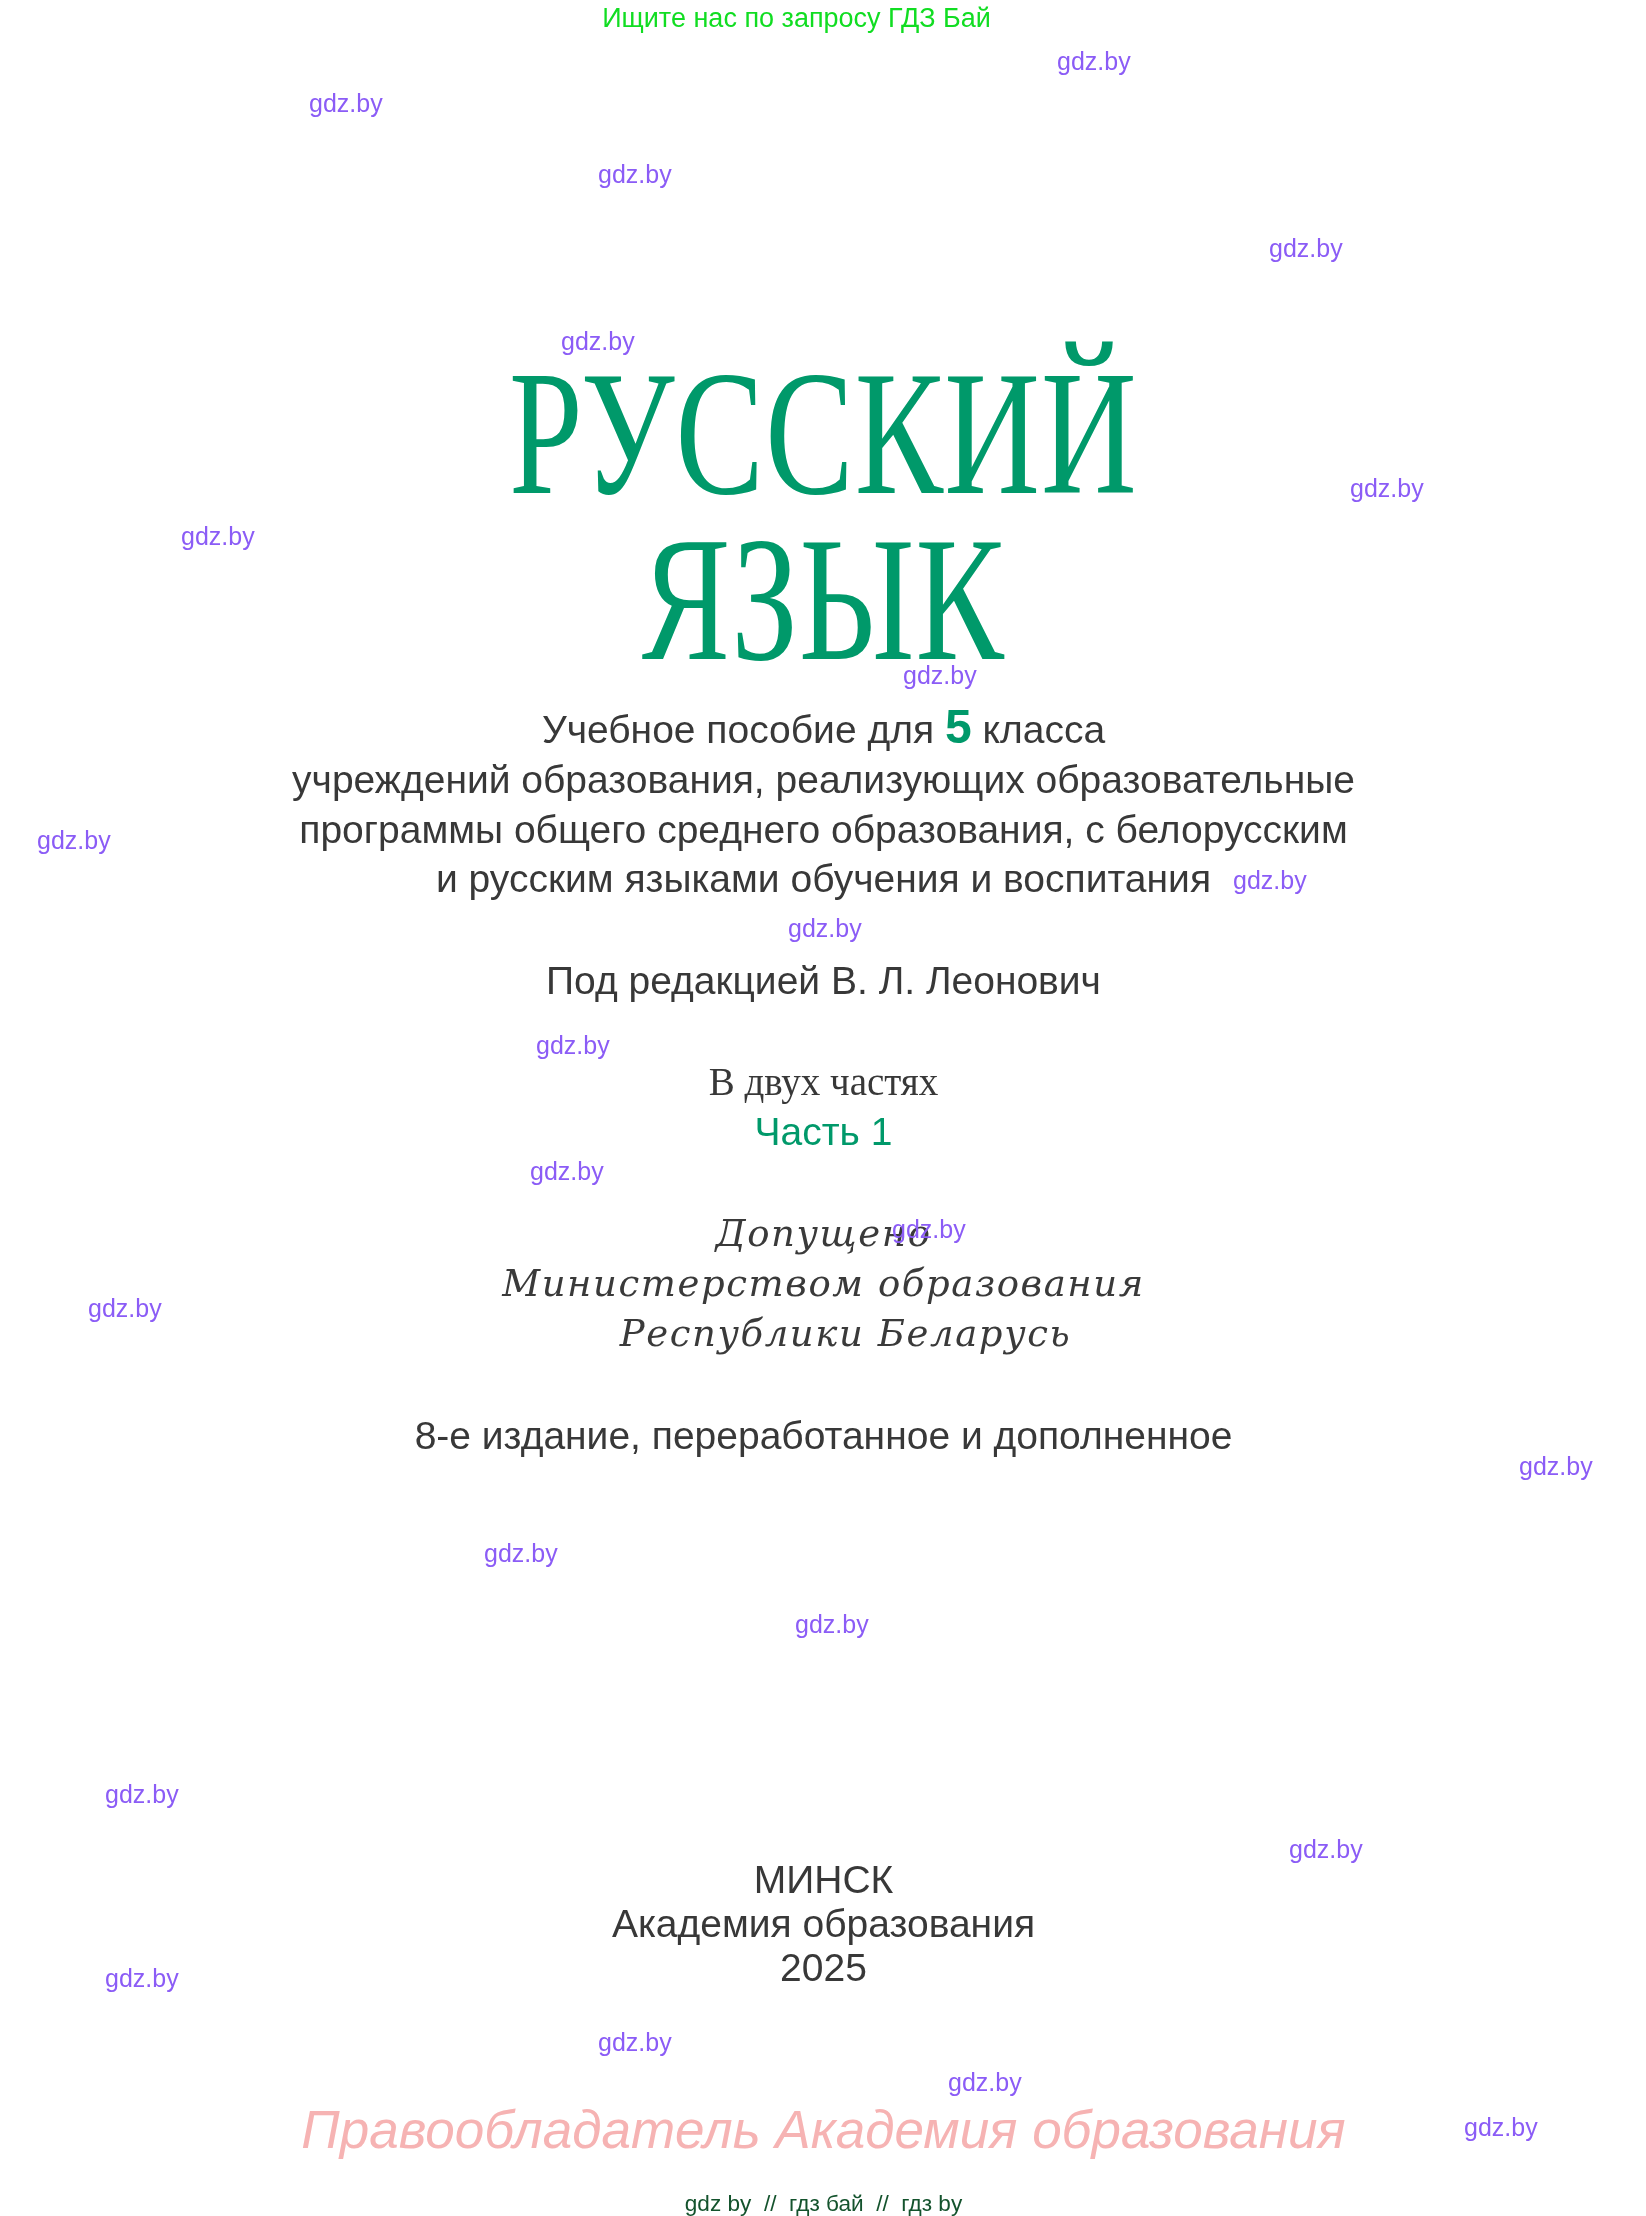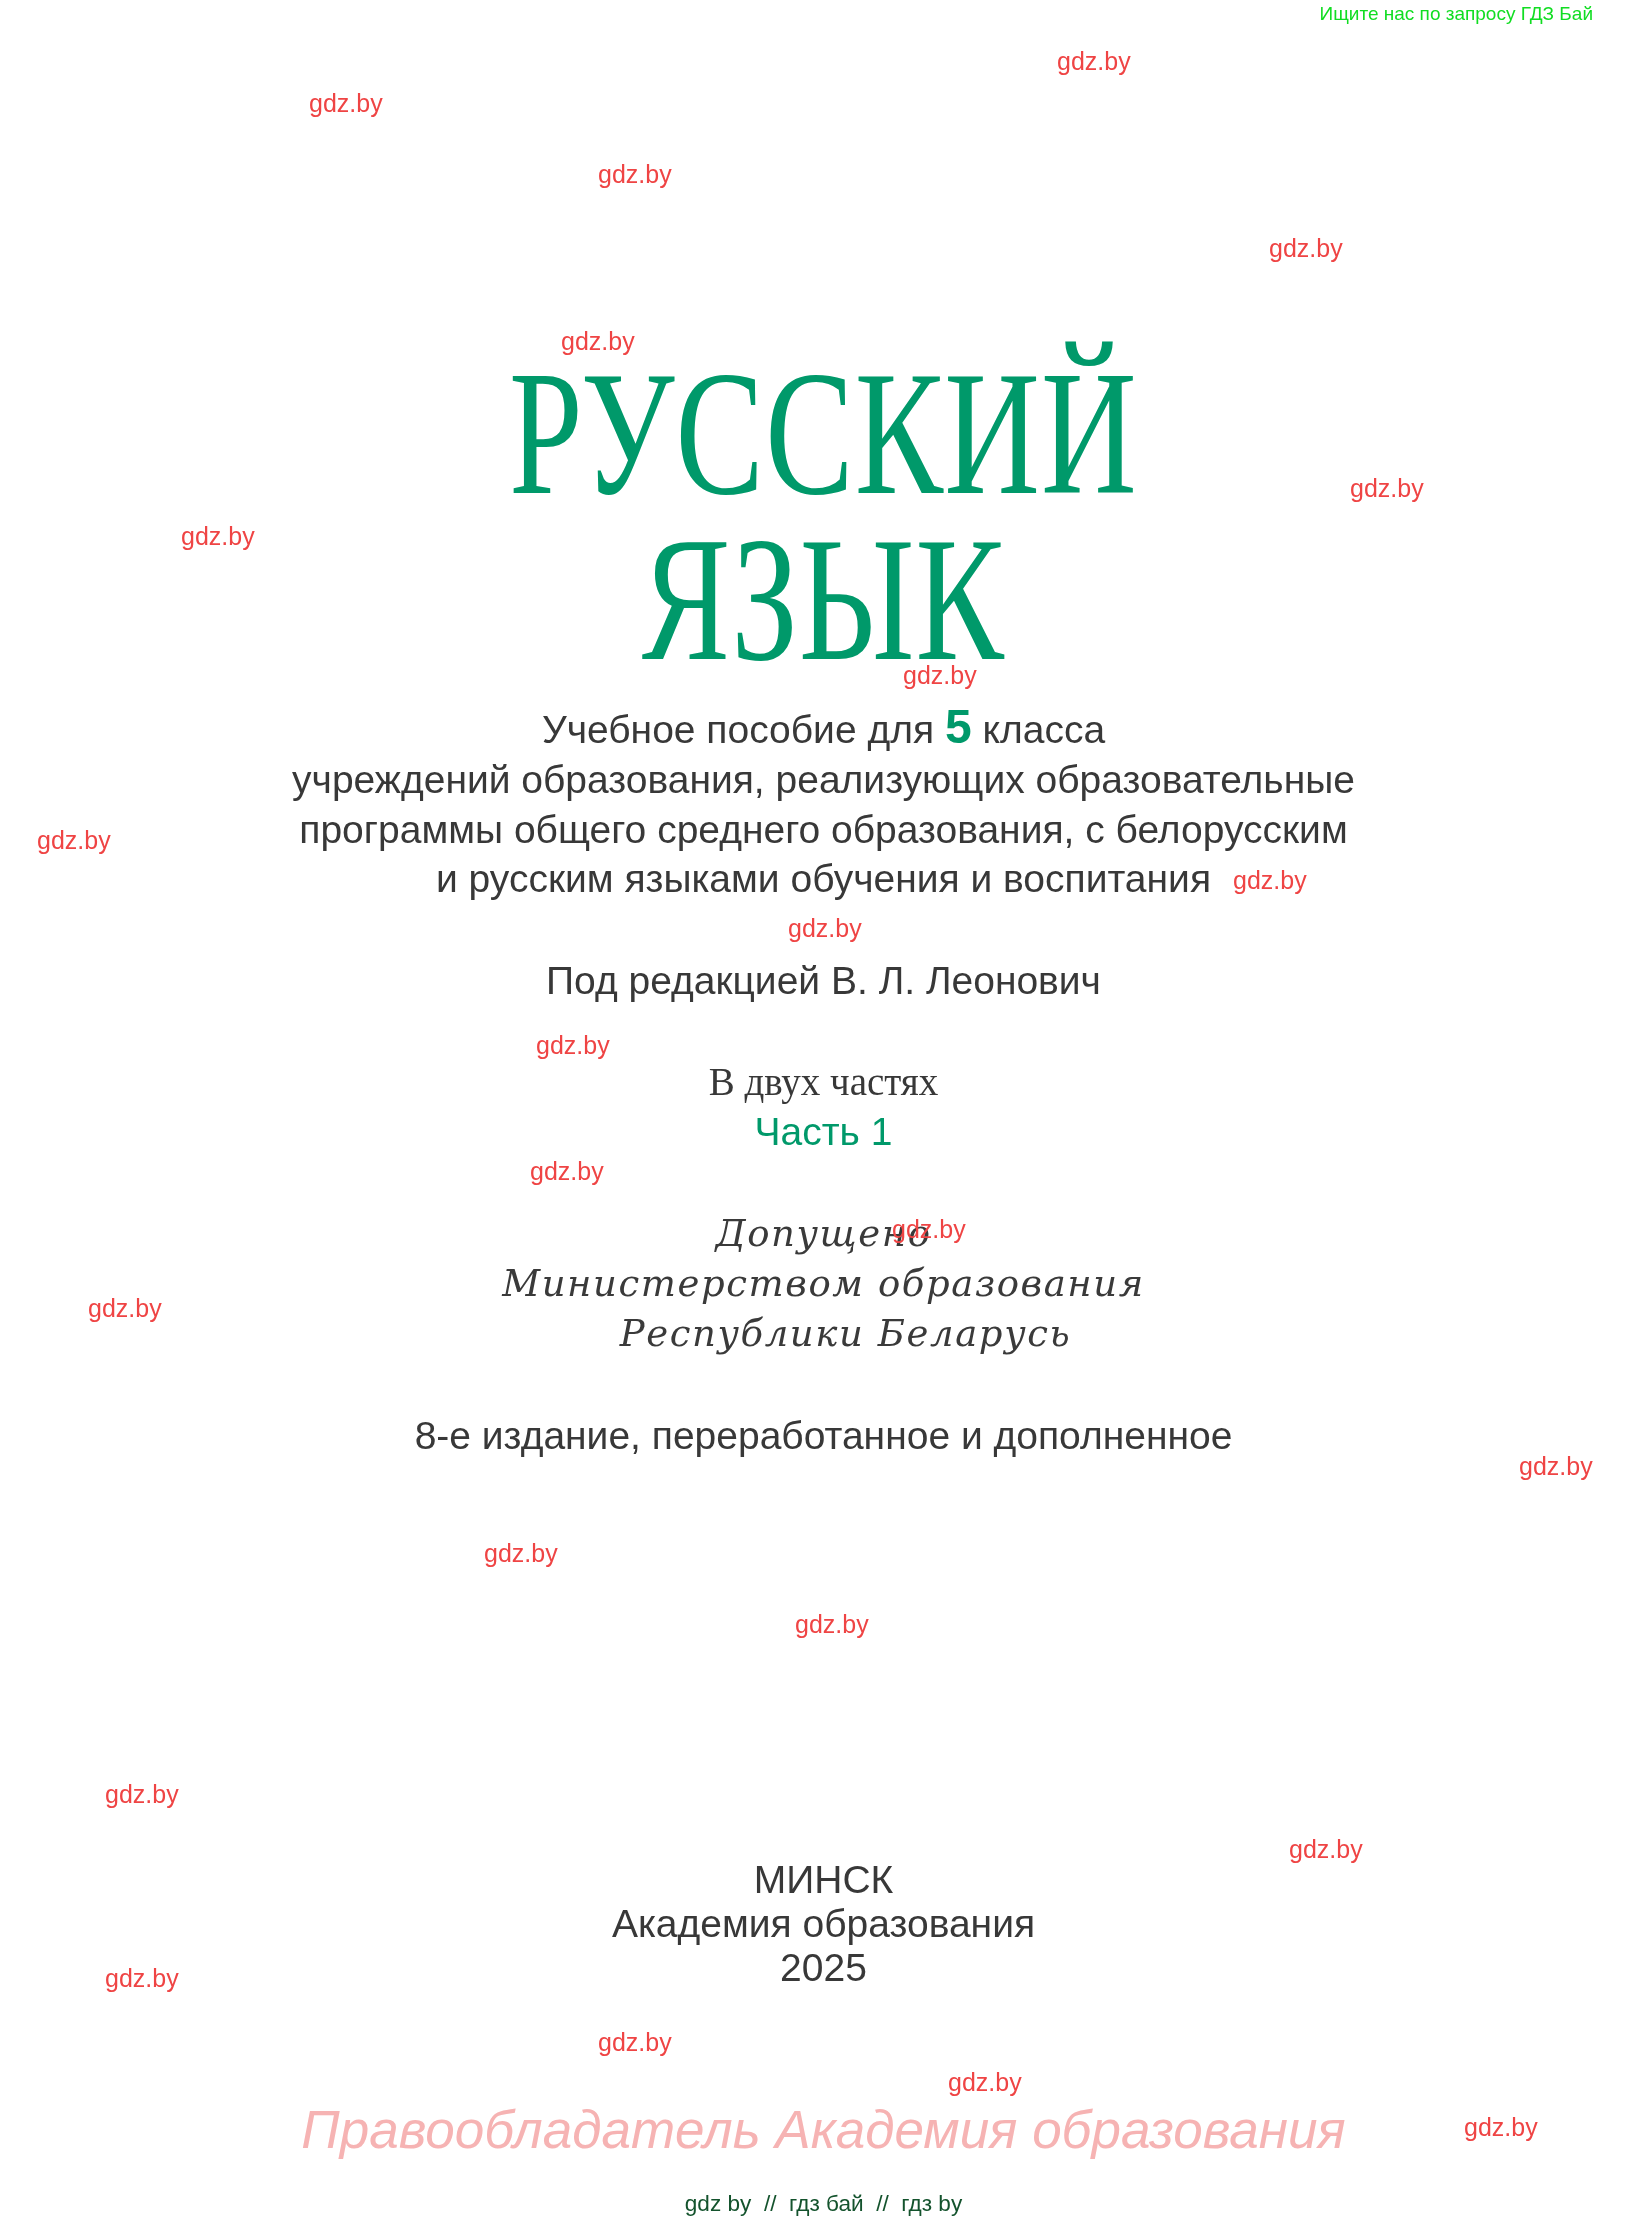--- a/index.html
+++ b/index.html
@@ -1,19 +1,19 @@
 <!DOCTYPE html>
 <html style="font-size:13px"><head>
 <meta charset="utf-8">
 <style>
   html,body{margin:0;padding:0;background:#ffffff;}
   body{width:1647px;height:2216px;position:relative;overflow:hidden;font-family:"Liberation Sans",sans-serif;}
   .abs{position:absolute;}
-  .top-link{left:0;width:1593px;top:3.2px;text-align:right;font-size:19px;color:#11dd22;}
-  .wm{font-size:25px;color:#ef4444;white-space:nowrap;}
+  .top-link{left:0;width:1593px;top:3.2px;text-align:center;font-size:27px;color:#11dd22;}
+  .wm{font-size:25px;color:#8b5cf6;white-space:nowrap;}
   .center{left:0;width:1647px;text-align:center;}
   .title{font-family:"Liberation Serif","DejaVu Serif",serif;color:#00996a;font-size:179px;line-height:1;transform:scaleX(0.74);transform-origin:center;letter-spacing:1.6px;}
   .body{color:#383838;font-size:39px;line-height:52px;}
   .num{color:#00996a;font-weight:bold;font-size:48px;}
   .green{color:#00996a;}
   .ital{font-family:"DejaVu Serif","Liberation Serif",serif;font-style:italic;color:#3a3a3a;font-size:37px;line-height:50px;letter-spacing:1.6px;}
   .pink{color:#f6b3b3;font-style:italic;font-size:53px;}
   .footer{color:#14532d;font-size:22.6px;}
 </style>
 </head>

